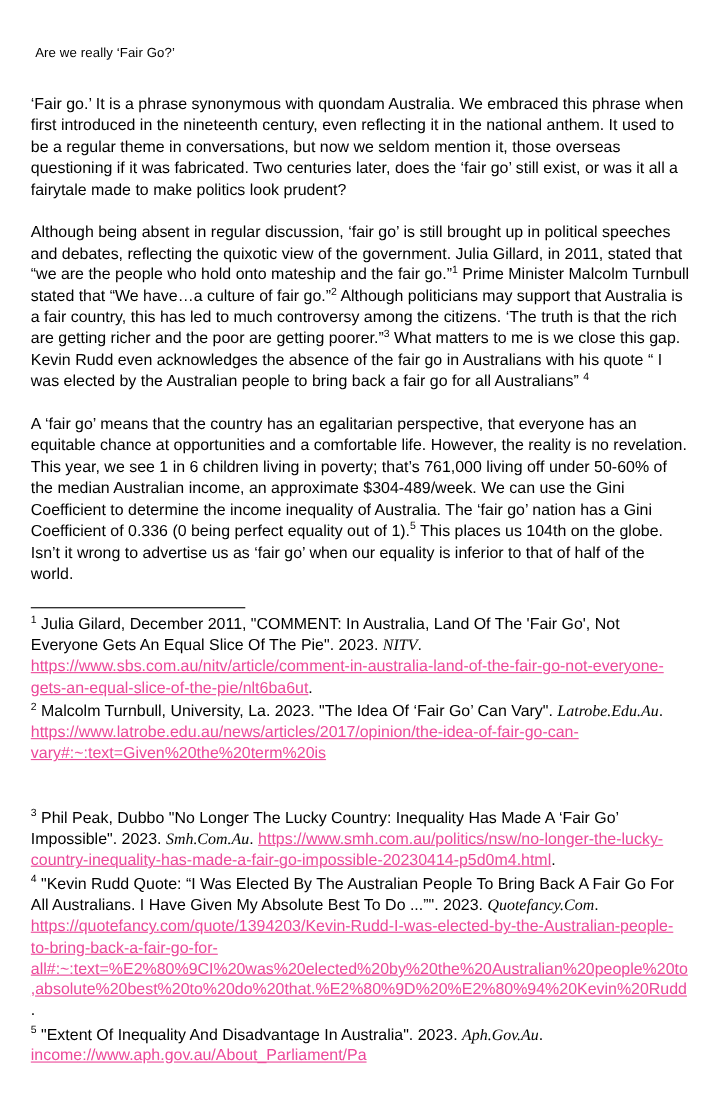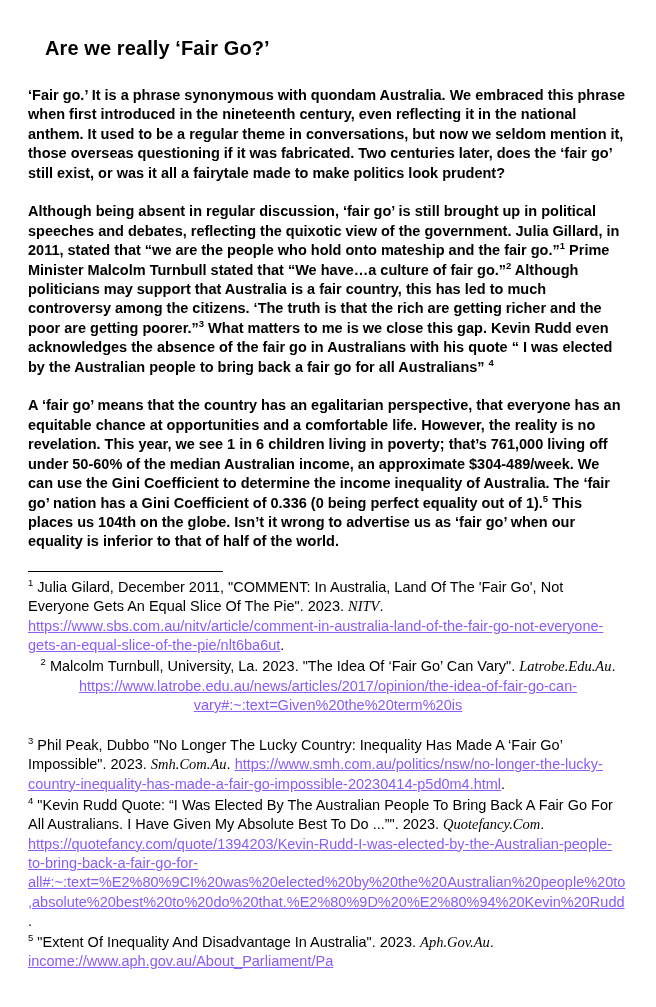--- a/index.html
+++ b/index.html
@@ -12,54 +12,52 @@
     height: 1007px;
     overflow: hidden;
     font-family: "Liberation Sans", "DejaVu Sans", sans-serif;
     color: #000000;
   }
   .doc {
     padding: 30px 28px 0 28px;
     width: 600px;
   }
   .doc-title {
-    font-size: 20px;
-    font-weight: bold;
+    font-size: 12px;
+    font-weight: normal;
     line-height: 22px;
-    margin: 7px 0 27px 17px;
+    margin: 7px 0 27px 4px;
     letter-spacing: 0.1px;
   }
   p.body-para {
     font-size: 14.5px;
     line-height: 19.4px;
     margin: 0 0 19.4px 0;
-    font-weight: bold;
   }
   sup {
     font-size: 9.5px;
     line-height: 0;
     vertical-align: super;
   }
   hr.fn-sep {
     border: none;
     border-top: 1px solid #000000;
     width: 195px;
     margin: 8px 0 6px 0;
   }
   .footnote {
     font-size: 14.5px;
     line-height: 19.3px;
     margin: 0 0 2px 0;
   }
   .footnote.gap {
-    margin-bottom: 21px;
-    text-align: center;
+    margin-bottom: 39px;
   }
   .footnote a {
-    color: #8b5cf6;
+    color: #ec4899;
     text-decoration: underline;
     overflow-wrap: anywhere;
     word-break: normal;
     cursor: pointer;
   }
   .footnote em {
     font-style: italic;
     font-family: Liberation Serif, serif;
   }
 </style>

